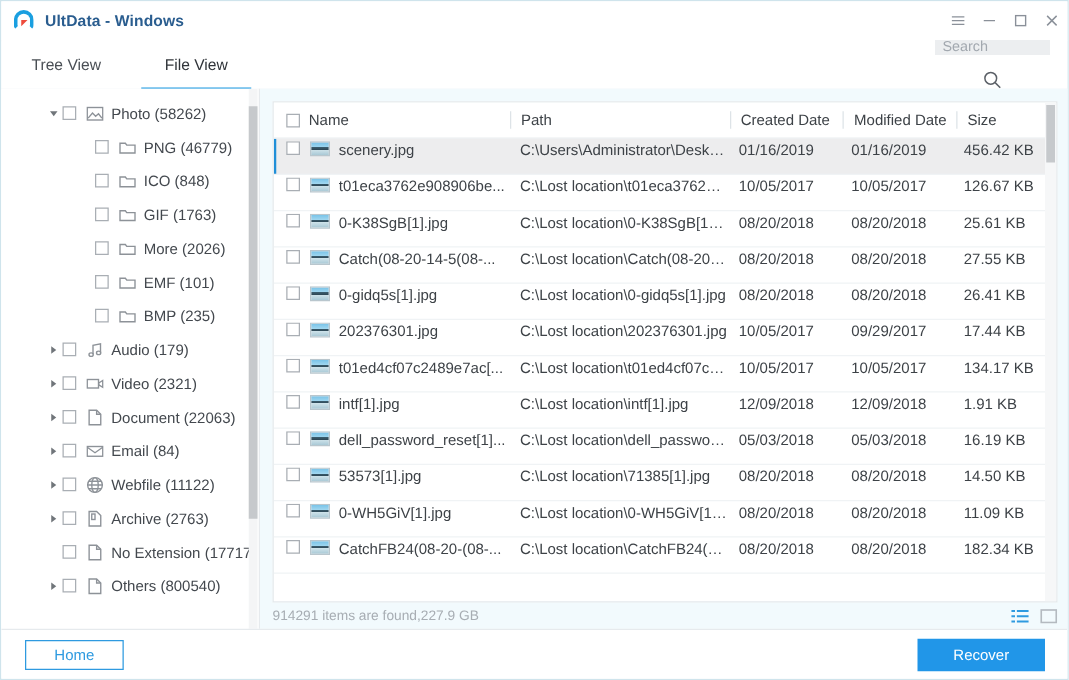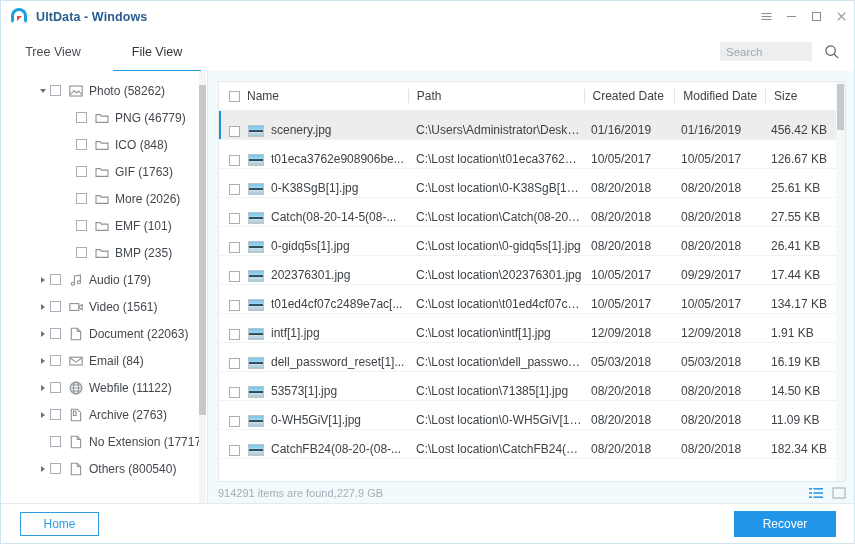--- a/index.html
+++ b/index.html
@@ -106,20 +106,21 @@
     left: 8px; right: 8px; bottom: -1px;
     height: 2px;
     background: #1f9ae0;
   }
   .search-wrap {
     margin-left: auto;
     margin-right: 14px;
     display: flex;
     align-items: center;
     gap: 12px;
+    flex-direction: column;
   }
   .search-box {
     width: 92px;
     height: 19px;
     background: #eceef0;
     border: none;
     outline: none;
     font-family: "Liberation Sans", sans-serif;
     font-size: 11.5px;
     color: #6c7279;
@@ -296,21 +297,21 @@
   .trow.selected { background: #ededee; }
   .trow.selected:before {
     content: "";
     position: absolute;
     left: 0; top: 0; bottom: 0;
     width: 2px;
     background: #1f8fd8;
   }
   .trow .cell {
     display: flex;
-    align-items: flex-end;
+    align-items: flex-start;
     height: 24px;
     box-sizing: border-box;
     overflow: hidden;
     white-space: nowrap;
   }
   .trow .cbox { margin-right: 8px; }
   .thumb-img {
     width: 16px; height: 12px;
     flex: none;
     margin-right: 7px;
@@ -541,21 +542,21 @@
             <span class="arrow">
               <span class="caret-r"></span>
             </span>
             <span class="cbox"></span>
             <span class="tico">
               <svg width="14" height="14" viewBox="0 0 14 14">
                 <rect x="0.8" y="3.6" width="9" height="6.8" fill="none" stroke="#8d9298" stroke-width="1.1"></rect>
                 <path d="M10 6.4 L13.2 4.4 v5.4 L10 7.8 Z" fill="none" stroke="#8d9298" stroke-width="1.1"></path>
               </svg>
             </span>
-            <span class="tree-label">Video (1561)</span>
+            <span class="tree-label">Video (2321)</span>
           </div>
           <div class="tree-row tree-level-1">
             <span class="arrow">
               <span class="caret-r"></span>
             </span>
             <span class="cbox"></span>
             <span class="tico">
               <svg width="14" height="14" viewBox="0 0 14 14">
                 <path d="M2.3 1.2 h6 l3.3 3.2 v8.4 h-9.3 Z" fill="none" stroke="#8d9298" stroke-width="1.1"></path>
                 <path d="M8.3 1.2 v3.2 h3.3" fill="none" stroke="#8d9298" stroke-width="1.1"></path>

